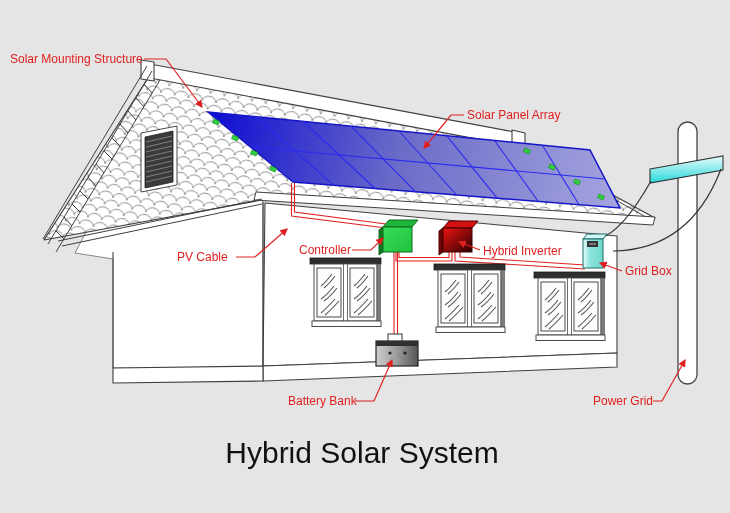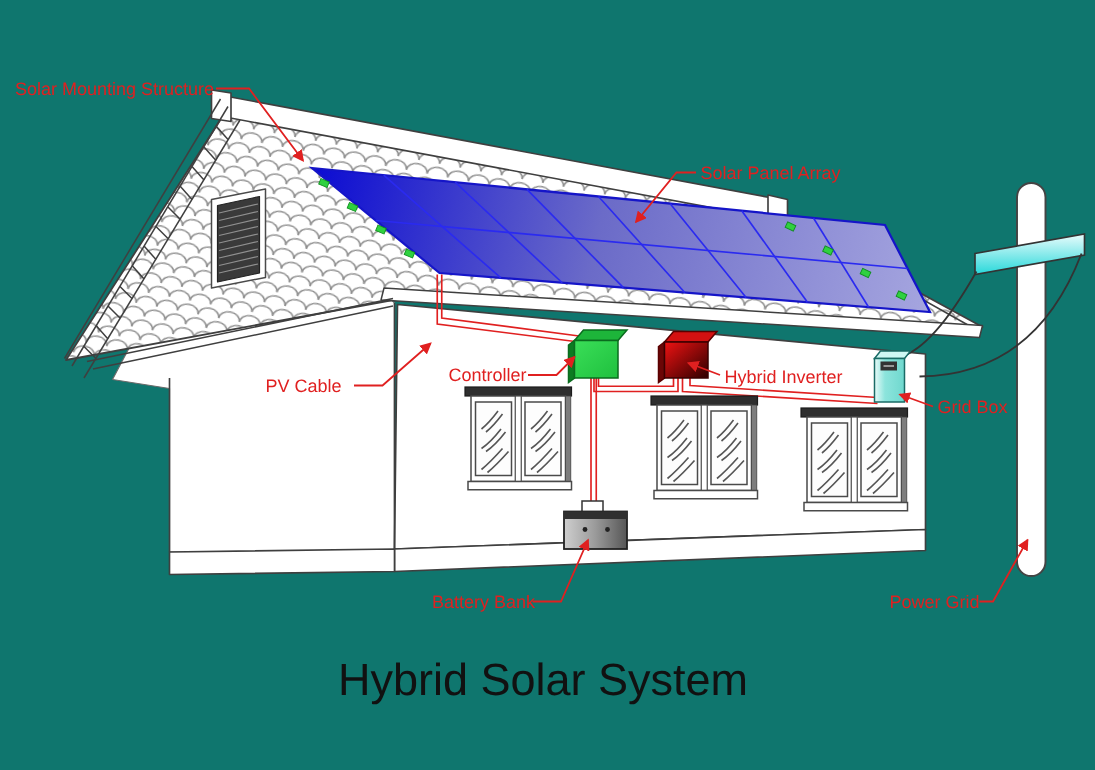--- a/index.html
+++ b/index.html
@@ -1,16 +1,16 @@
 <!DOCTYPE html>
 <html><head>
 <meta charset="utf-8">
 <style>
   html,body{margin:0;padding:0;background:#ffffff;}
-  .stage{position:relative;width:730px;height:513px;background:#0f766e;overflow:hidden;
+  .stage{position:relative;width:730px;height:513px;background:#e5e5e5;overflow:hidden;
          font-family:"Liberation Sans", sans-serif;}
   svg text{font-family:"Liberation Sans", sans-serif;}
   .lbl{font-size:12px;}
   .ttl{font-size:30px;}
 </style>
 </head>
 <body>
 
 <div class="stage">
 <svg width="730" height="513" viewBox="0 0 730 513">

